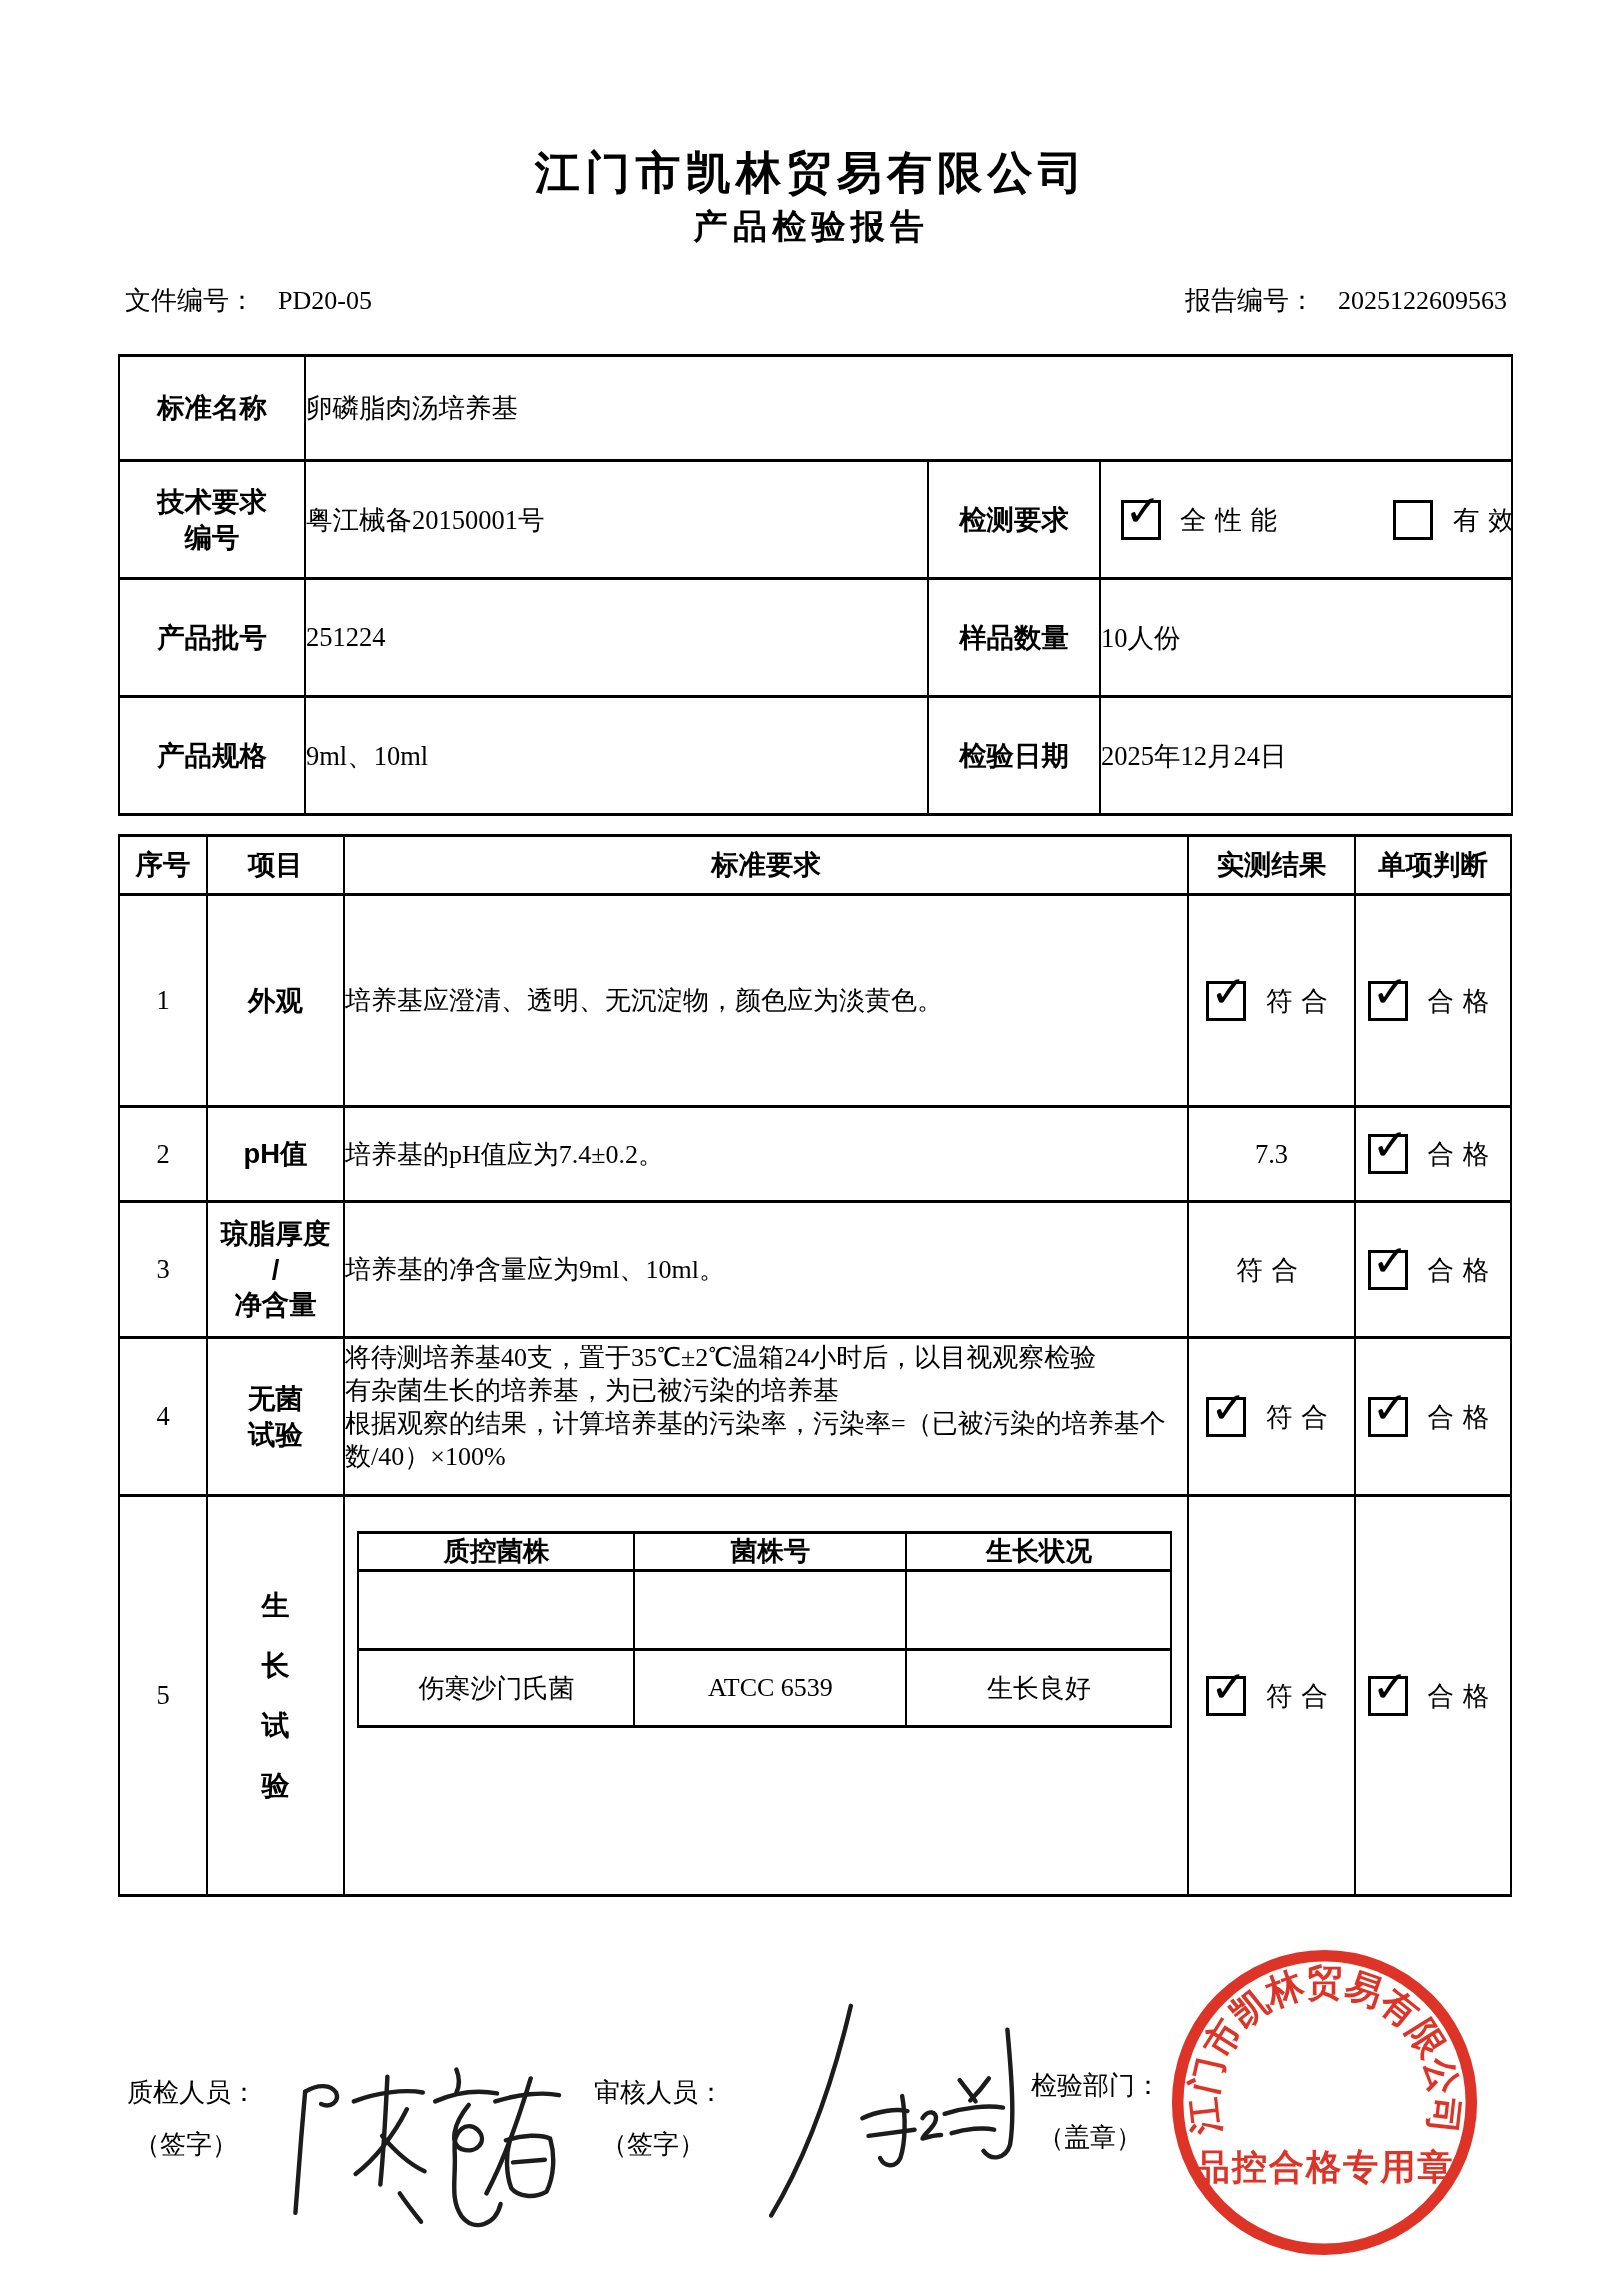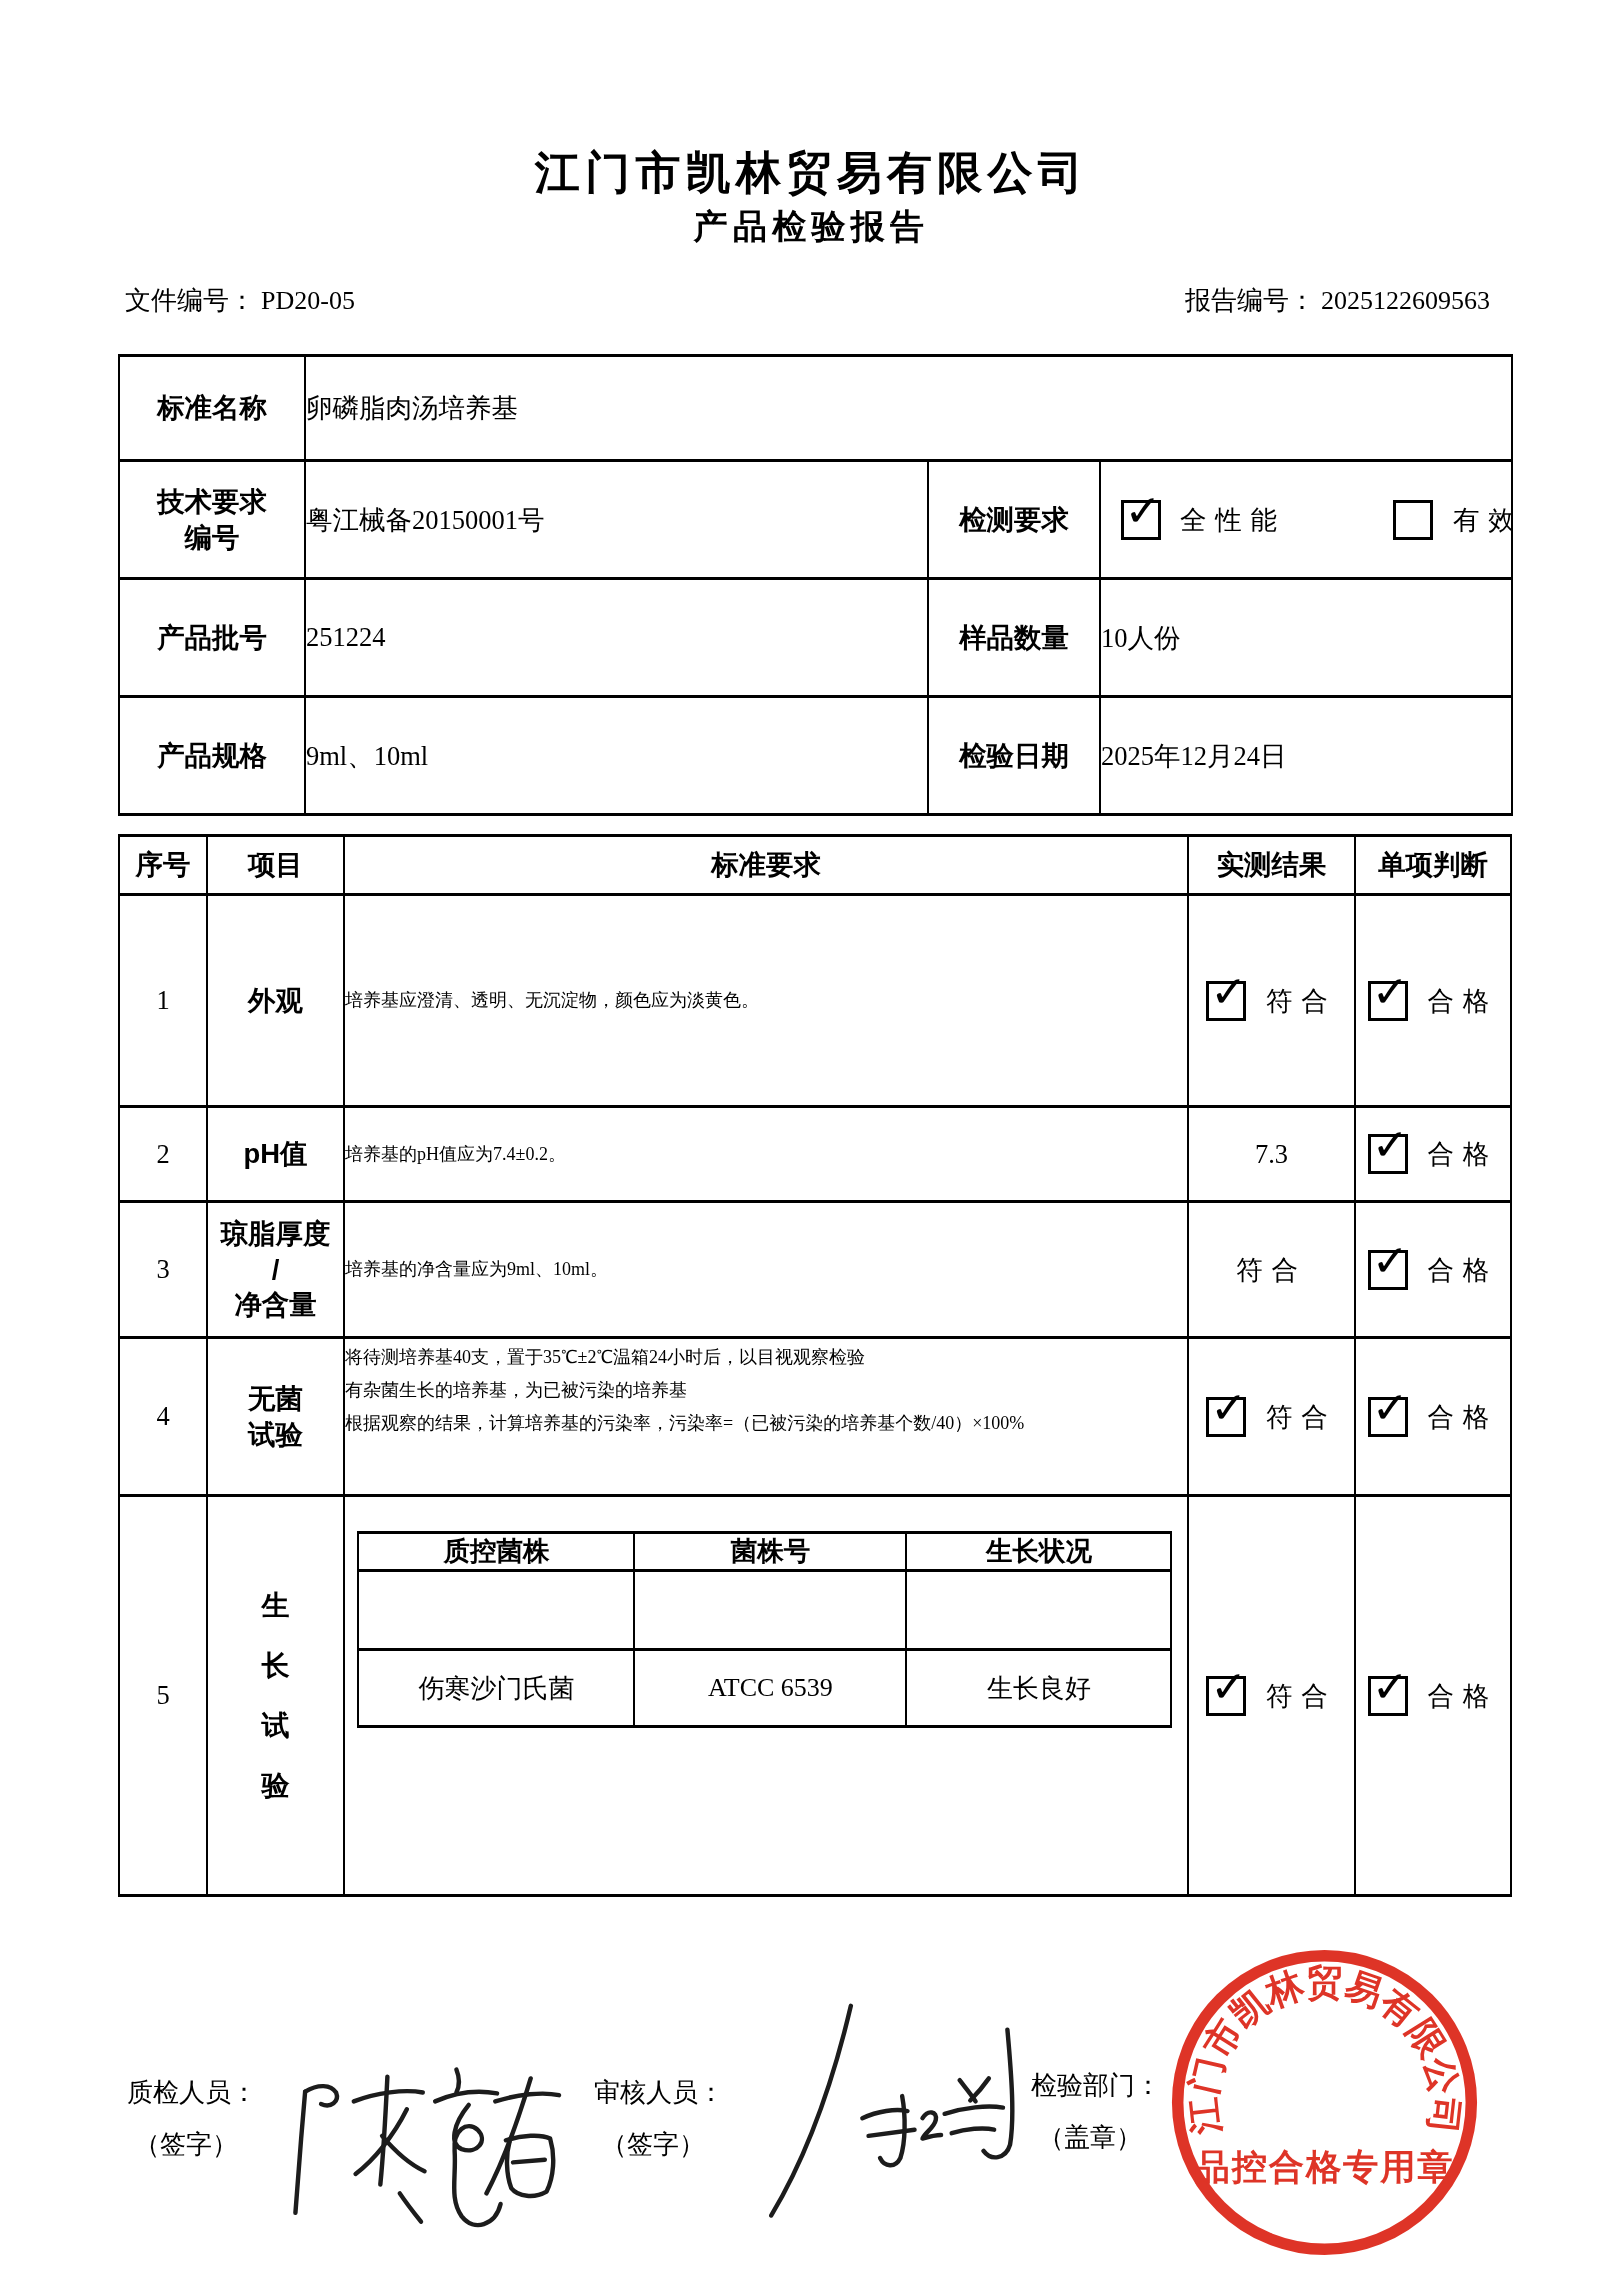--- a/index.html
+++ b/index.html
@@ -11,31 +11,31 @@
   .abs{position:absolute;}
   
   .title{left:0;width:1623px;text-align:center;font-family:"DejaVu Serif",serif;
          font-weight:bold;letter-spacing:5.3px;white-space:nowrap;}
   #title1{top:143px;font-size:45px;}
   #title2{top:204px;font-size:34px;}
   
   .meta{top:283px;font-size:26px;white-space:nowrap;}
   #meta-file{left:125px;}
   #meta-report{left:1185px;}
-  .meta .val{margin-left:6px;}
+  .meta .val{margin-left:23px;}
   
   table.t{border-collapse:collapse;table-layout:fixed;}
   table.t td{border-left:2.7px solid #000;border-right:2.7px solid #000;
              border-top:3.5px solid #000;border-bottom:3.5px solid #000;
              padding:0;overflow:hidden;vertical-align:middle;}
   .lb{font-family:"Liberation Sans",sans-serif;font-weight:bold;font-size:27.4px;
       text-align:center;line-height:1.3;}
   .vl{font-size:26.5px;text-align:left;padding-left:12.4px;}
   .no{font-size:26.5px;text-align:center;}
-  .rq{font-size:18px;text-align:left;padding-left:10.6px;padding-right:8.8px;line-height:33px;}
+  .rq{font-size:26px;text-align:left;padding-left:10.6px;padding-right:8.8px;line-height:33px;}
   .sp{letter-spacing:8.8px;}
   #info{left:118px;top:342px;width:1393px;margin-top:12px;}
   #results{left:118px;top:834px;width:1393px;}
   
   .ckrow{display:flex;align-items:center;justify-content:center;gap:19.5px;}
   .ckrow.left{justify-content:flex-start;padding-left:19.5px;}
   .cbox{display:inline-block;position:relative;width:34px;height:34px;
         border:3.5px solid #000;flex:0 0 auto;background:#fff;}
   .tick{position:absolute;left:0.9px;top:-14px;font-size:44px;font-weight:bold;
         font-family:"DejaVu Sans",sans-serif;line-height:1;color:#000;}

